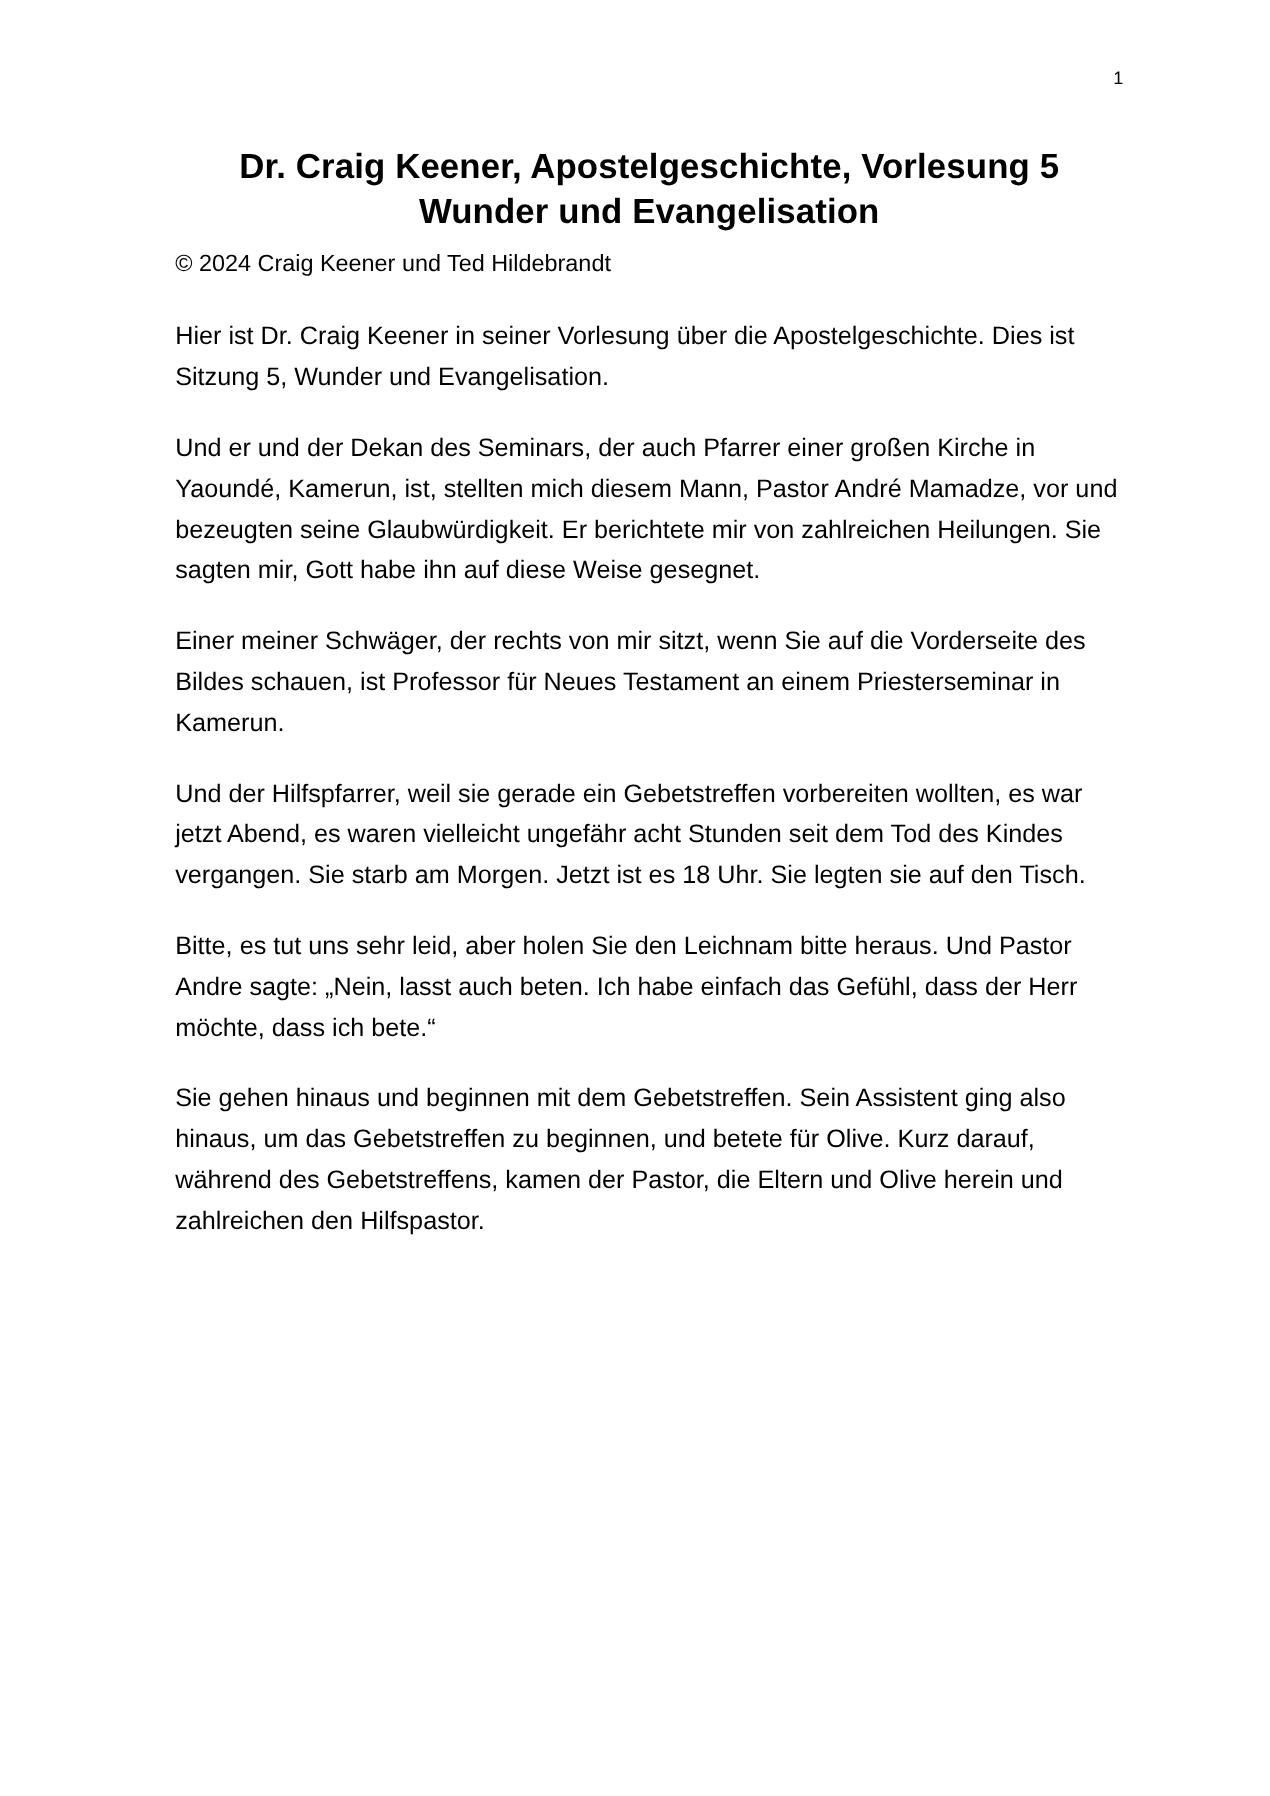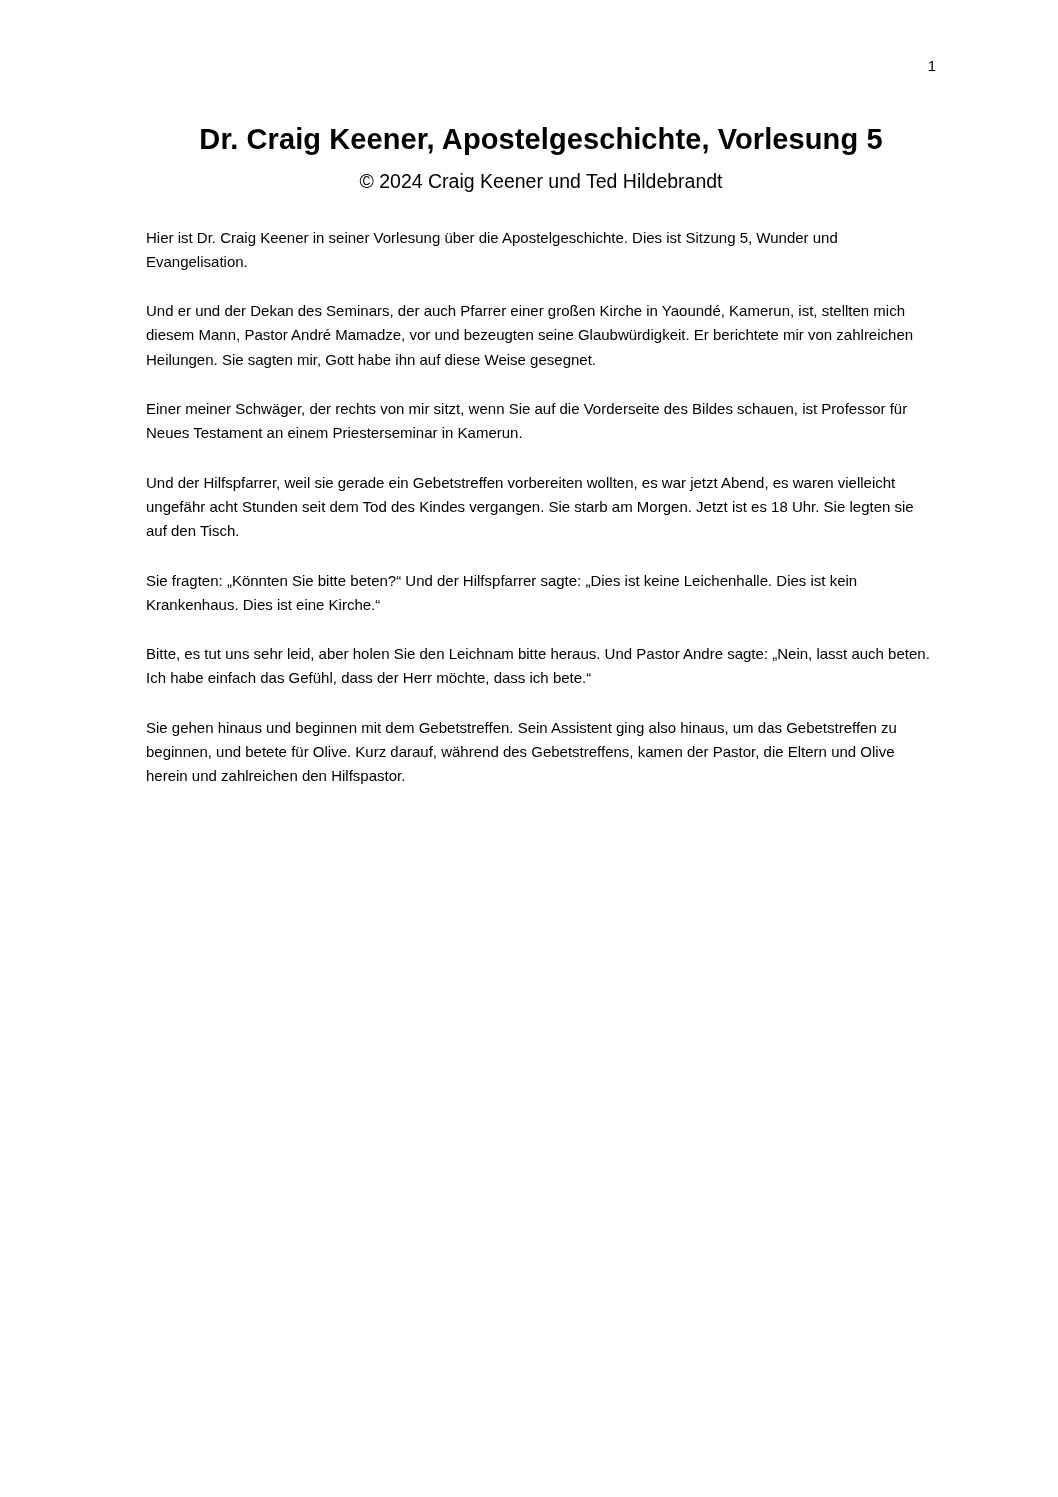--- a/index.html
+++ b/index.html
@@ -40,59 +40,58 @@
     font-size: 29px;
     font-weight: bold;
     line-height: 1.32;
     margin: 0;
     letter-spacing: 0.1px;
   }
   .doc-title .line2 {
     display: block;
   }
   .doc-copyright {
-    text-align: center;
     font-size: 19.5px;
     line-height: 1.4;
     margin: 10px 0 0 0;
     font-weight: normal;
   }
   .body-text {
     margin-top: 30px;
   }
   .body-text p {
-    font-size: 15px;
+    font-size: 21px;
     line-height: 1.62;
     margin: 0 0 25px 0;
     text-align: left;
     hyphens: none;
   }
   .body-text p:last-child {
     margin-bottom: 0;
   }
 </style>
 </head>
 <body>
 
 <div class="page">
 
   <div class="page-number">1</div>
 
   <div class="content">
 
     <h1 class="doc-title">
       <span>Dr. Craig Keener, Apostelgeschichte, Vorlesung 5</span>
+      <span class="line2">Wunder und Evangelisation</span>
     </h1>
 
     <p class="doc-copyright">© 2024 Craig Keener und Ted Hildebrandt</p>
 
     <div class="body-text">
       <p>Hier ist Dr. Craig Keener in seiner Vorlesung über die Apostelgeschichte. Dies ist Sitzung 5, Wunder und Evangelisation.</p>
       <p>Und er und der Dekan des Seminars, der auch Pfarrer einer großen Kirche in Yaoundé, Kamerun, ist, stellten mich diesem Mann, Pastor André Mamadze, vor und bezeugten seine Glaubwürdigkeit. Er berichtete mir von zahlreichen Heilungen. Sie sagten mir, Gott habe ihn auf diese Weise gesegnet.</p>
       <p>Einer meiner Schwäger, der rechts von mir sitzt, wenn Sie auf die Vorderseite des Bildes schauen, ist Professor für Neues Testament an einem Priesterseminar in Kamerun.</p>
       <p>Und der Hilfspfarrer, weil sie gerade ein Gebetstreffen vorbereiten wollten, es war jetzt Abend, es waren vielleicht ungefähr acht Stunden seit dem Tod des Kindes vergangen. Sie starb am Morgen. Jetzt ist es 18 Uhr. Sie legten sie auf den Tisch.</p>
-      <p>Sie fragten: „Könnten Sie bitte beten?“ Und der Hilfspfarrer sagte: „Dies ist keine Leichenhalle. Dies ist kein Krankenhaus. Dies ist eine Kirche.“</p>
       <p>Bitte, es tut uns sehr leid, aber holen Sie den Leichnam bitte heraus. Und Pastor Andre sagte: „Nein, lasst auch beten. Ich habe einfach das Gefühl, dass der Herr möchte, dass ich bete.“</p>
       <p>Sie gehen hinaus und beginnen mit dem Gebetstreffen. Sein Assistent ging also hinaus, um das Gebetstreffen zu beginnen, und betete für Olive. Kurz darauf, während des Gebetstreffens, kamen der Pastor, die Eltern und Olive herein und zahlreichen den Hilfspastor.</p>
     </div>
 
   </div>
 </div>
 
 </body></html>

